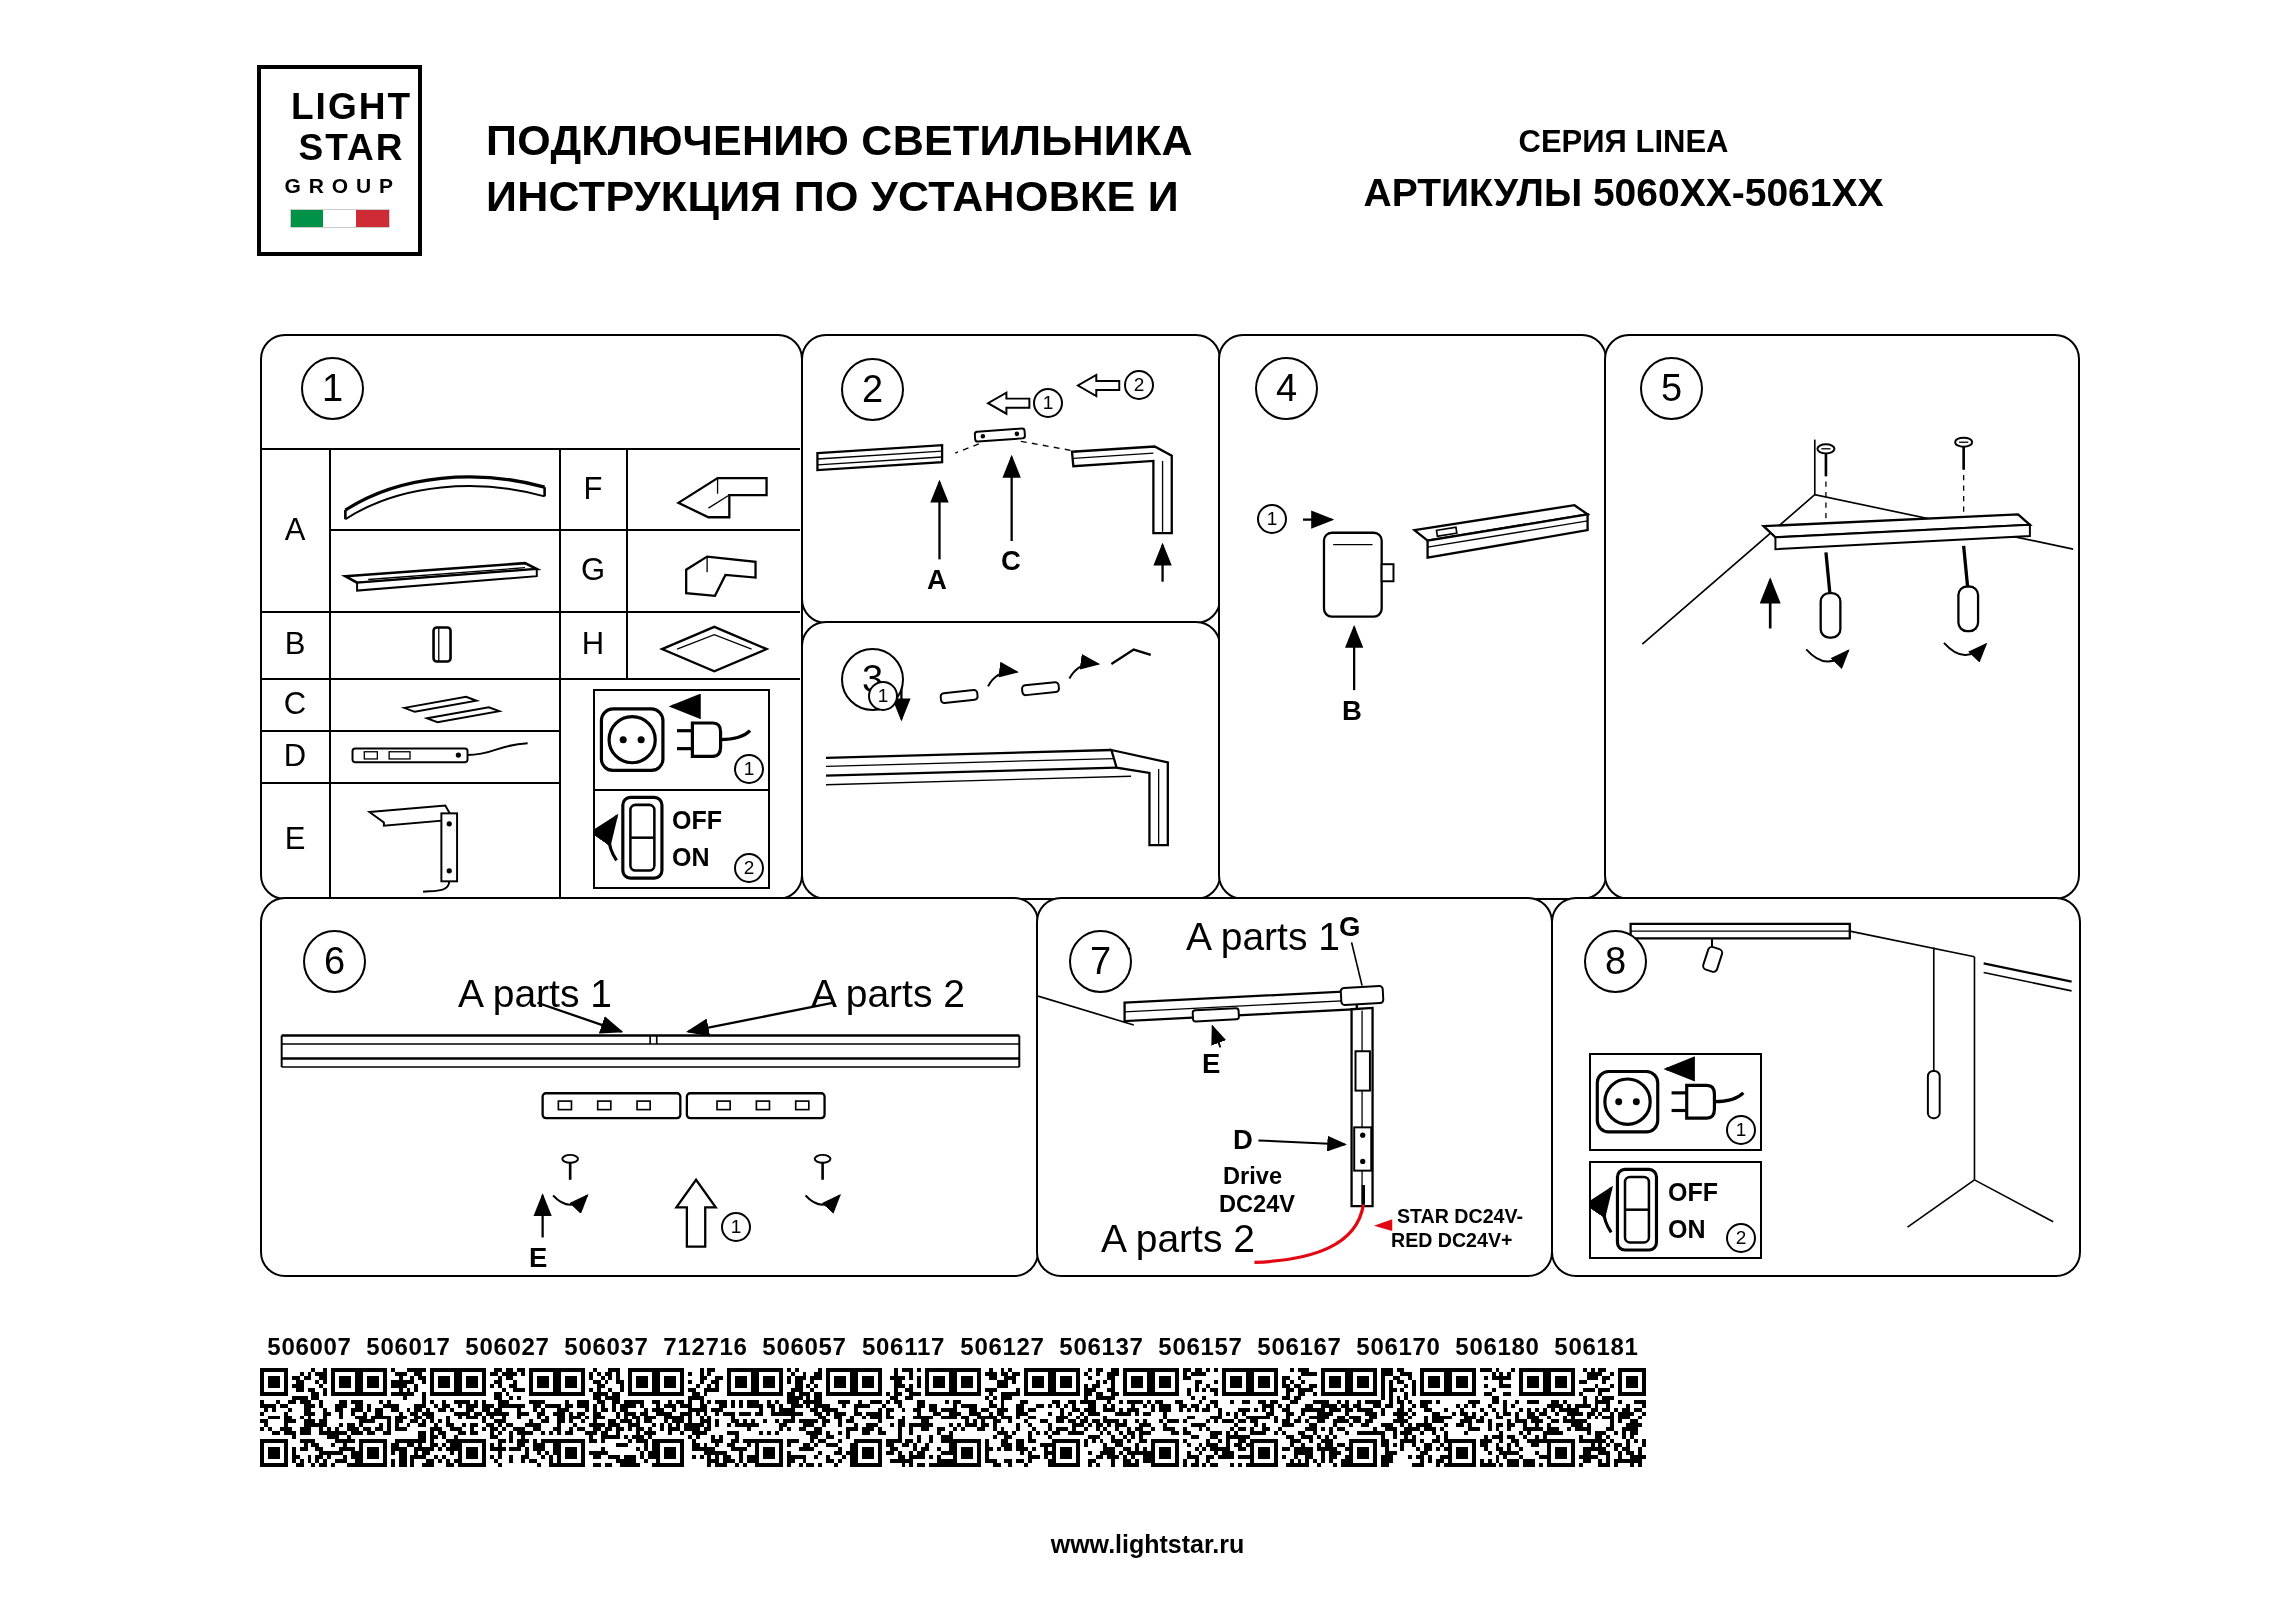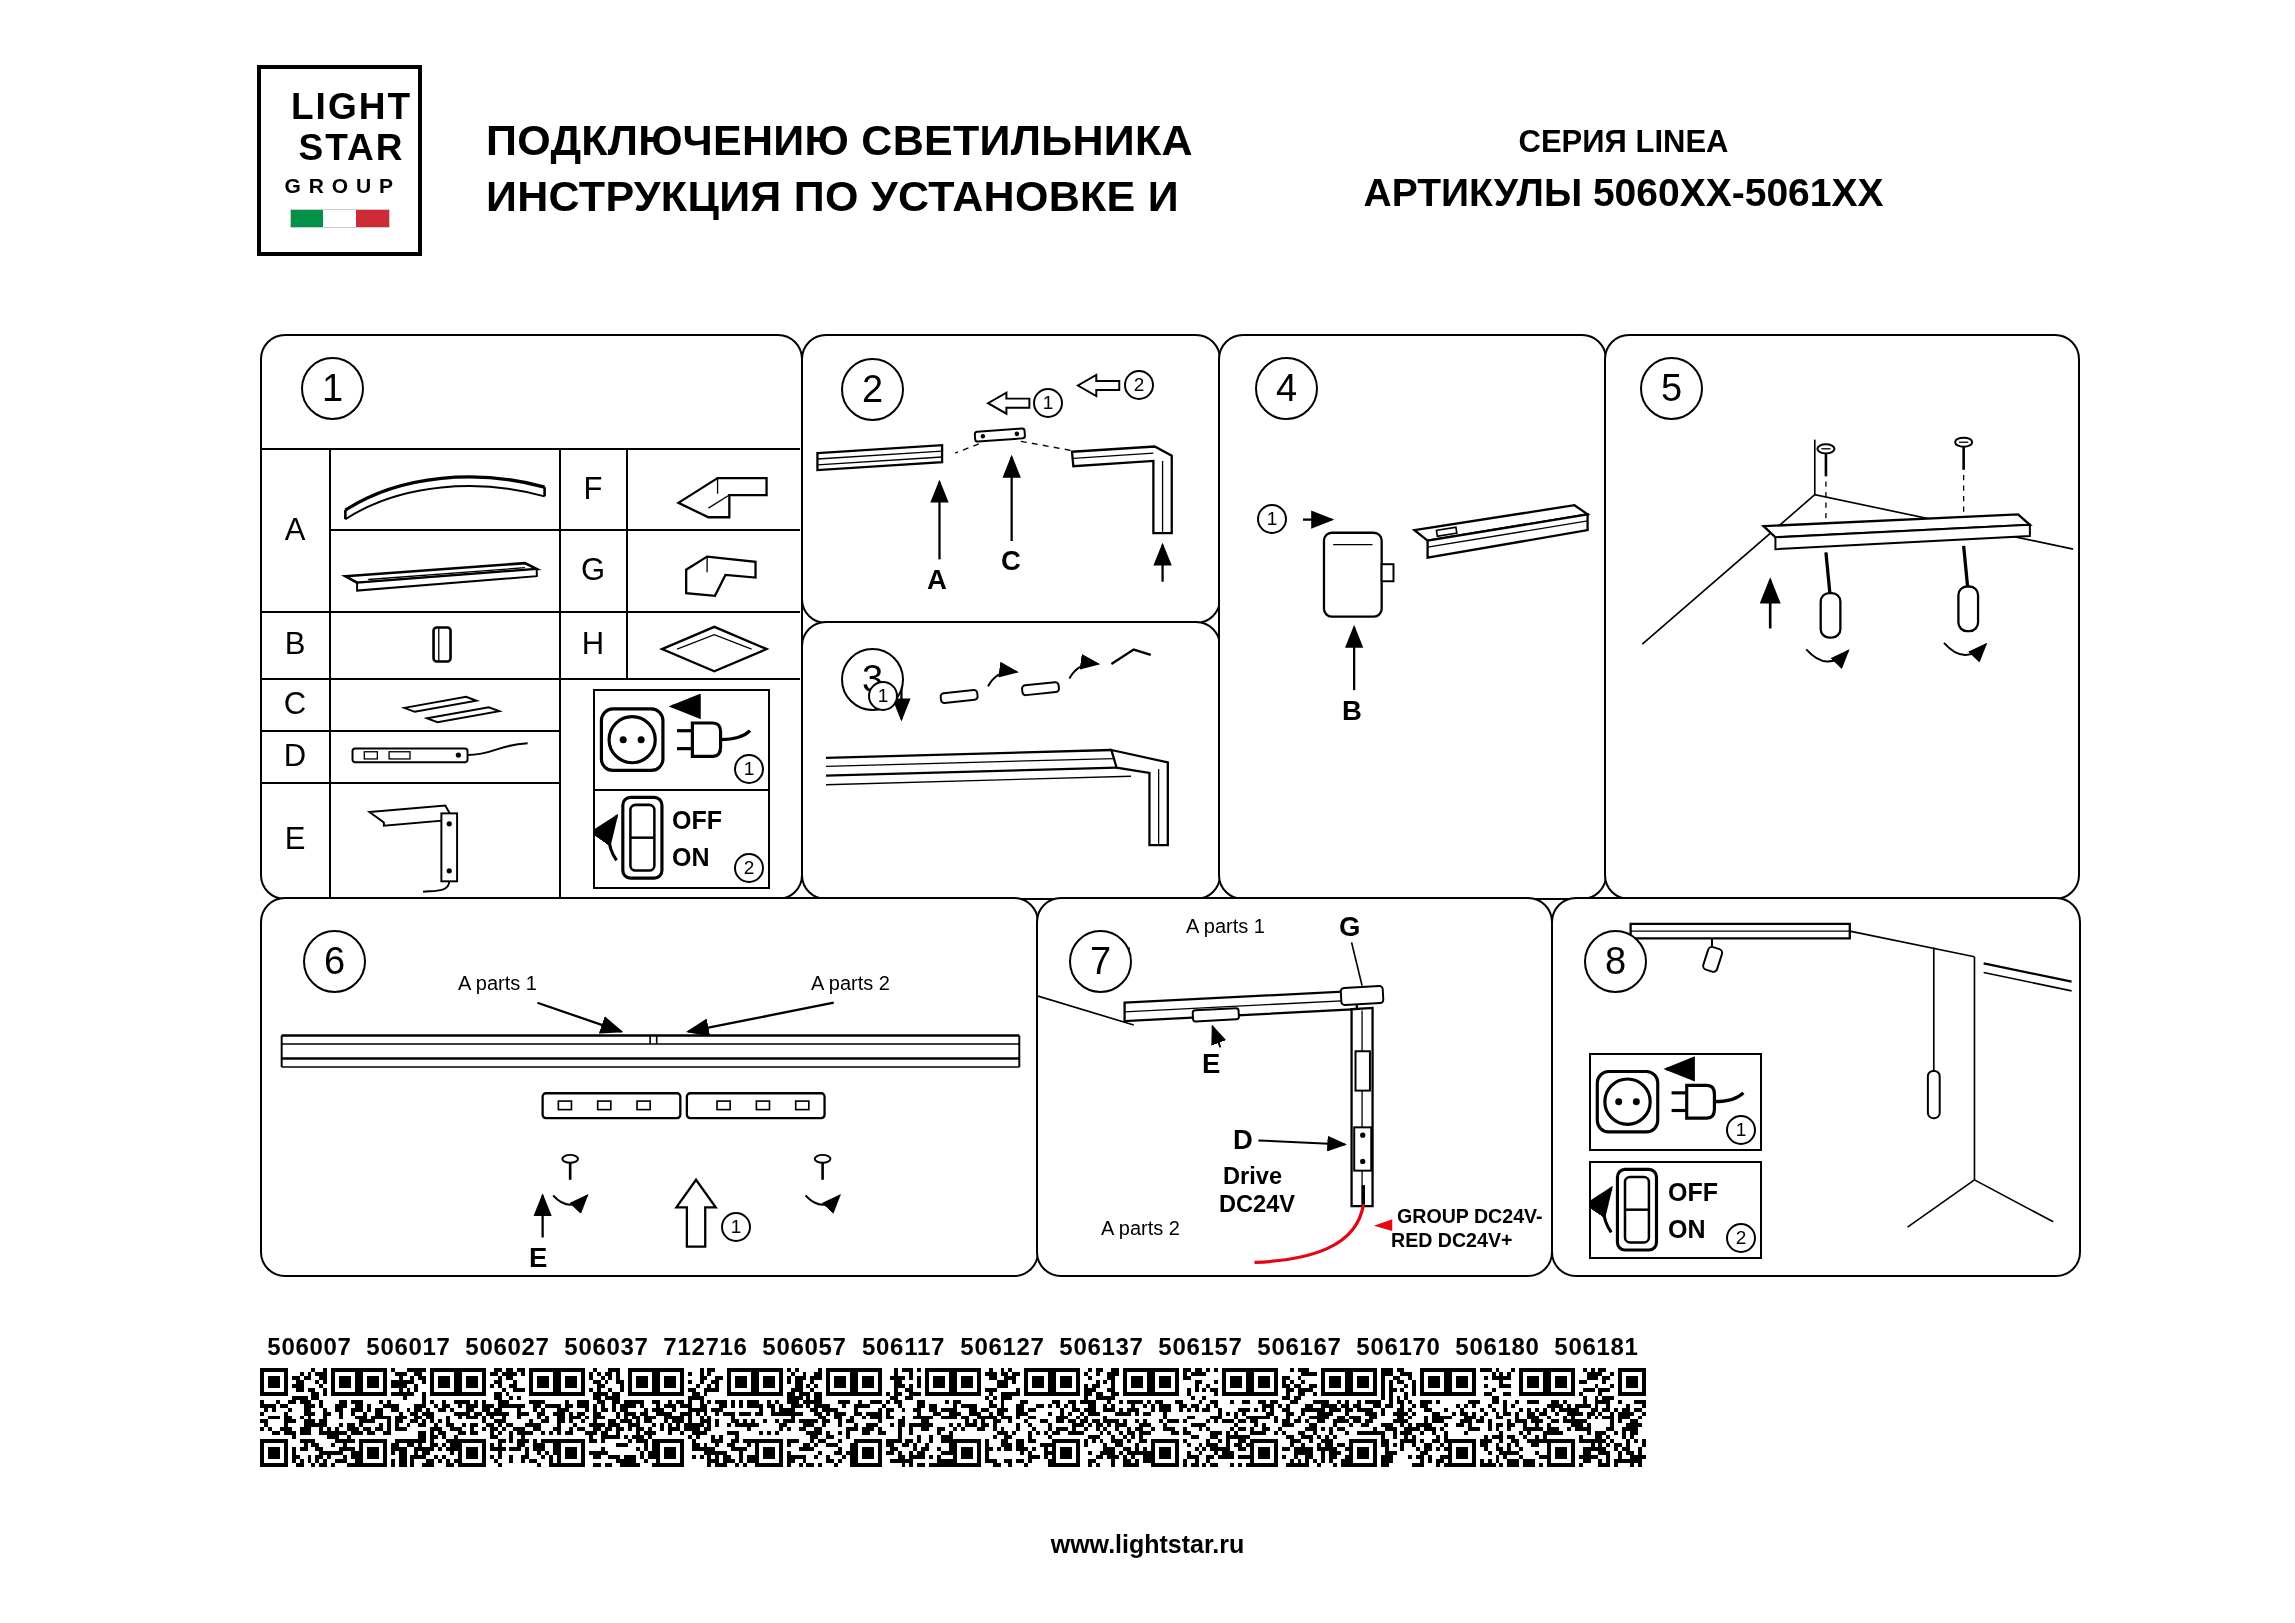--- a/index.html
+++ b/index.html
@@ -17,21 +17,21 @@
   .articles{font-size:39px;font-weight:bold;margin-top:10.5px;}
   
   .panel{position:absolute;border:2.6px solid #000;border-radius:25px;background:#fff;box-sizing:border-box;}
   .step-circle{position:absolute;width:63px;height:63px;border:2.6px solid #000;border-radius:50%;display:flex;align-items:center;justify-content:center;font-size:38px;background:#fff;z-index:3;box-sizing:border-box;}
   .circ-sm{position:absolute;width:30px;height:30px;border:2px solid #000;border-radius:50%;display:flex;align-items:center;justify-content:center;font-size:19px;background:#fff;z-index:3;box-sizing:border-box;}
   .hline{position:absolute;height:2px;background:#000;}
   .vline{position:absolute;width:2px;background:#000;}
   .part-letter{position:absolute;font-size:31px;transform:translate(-50%,-50%);}
   .ico{position:absolute;}
   .lbl{position:absolute;font-weight:bold;font-size:27.5px;white-space:nowrap;}
-  .lbl-reg{position:absolute;font-weight:normal;font-size:20px;white-space:nowrap;}
+  .lbl-reg{position:absolute;font-weight:normal;font-size:39px;white-space:nowrap;}
   .lbl-sm{position:absolute;font-weight:bold;font-size:19.6px;white-space:nowrap;}
   .lbl-md{position:absolute;font-weight:bold;font-size:23.6px;white-space:nowrap;}
   .dsvg{position:absolute;left:0;top:0;width:100%;height:100%;}
   
   .inset{position:absolute;border:2px solid #000;background:#fff;box-sizing:border-box;z-index:2;}
   .inset-cell{position:relative;width:100%;}
   .inset-cell.second{border-top:2px solid #000;}
   .onoff{position:absolute;left:77px;top:10.5px;font-size:25px;font-weight:bold;line-height:1.5;}
   
   .qr-row{position:absolute;left:260px;top:1333px;width:1820px;display:flex;}
@@ -431,21 +431,21 @@
       <path d="M496,466 C486,528 420,550 330,554" fill="none" stroke-width="5" style="stroke: rgb(227, 6, 19);"></path>
       <polygon points="512,498 540,488 540,506" style="fill: rgb(227, 6, 19);"></polygon>
     </svg>
     <span class="lbl-reg" style="left:148px;top:15.7px;">A parts 1</span>
     <span class="lbl" style="left:301px;top:11.8px;">G</span>
     <span class="lbl" style="left:164px;top:149px;">E</span>
     <span class="lbl" style="left:195px;top:225px;">D</span>
     <span class="lbl-md" style="left:185px;top:264px;">Drive</span>
     <span class="lbl-md" style="left:181px;top:292px;">DC24V</span>
     <span class="lbl-reg" style="left:63px;top:318px;">A parts 2</span>
-    <span class="lbl-sm" style="left:359px;top:306px;">GROUP DC24V-</span>
+    <span class="lbl-sm" style="left:359px;top:306px;">STAR DC24V-</span>
     <span class="lbl-sm" style="left:353px;top:330px;">RED DC24V+</span>
   </section>
 
   <section class="panel" style="left:1551px;top:897px;width:530px;height:380px;">
     <div class="step-circle" style="left:31px;top:31px;">
         <span>8</span>
       </div>
     <svg class="dsvg" viewBox="0 0 801 573">
       <g>
         <path d="M118,38 L452,38 L452,60 L118,60 Z" fill="#fff" stroke="#000" stroke-width="3.5"></path>

